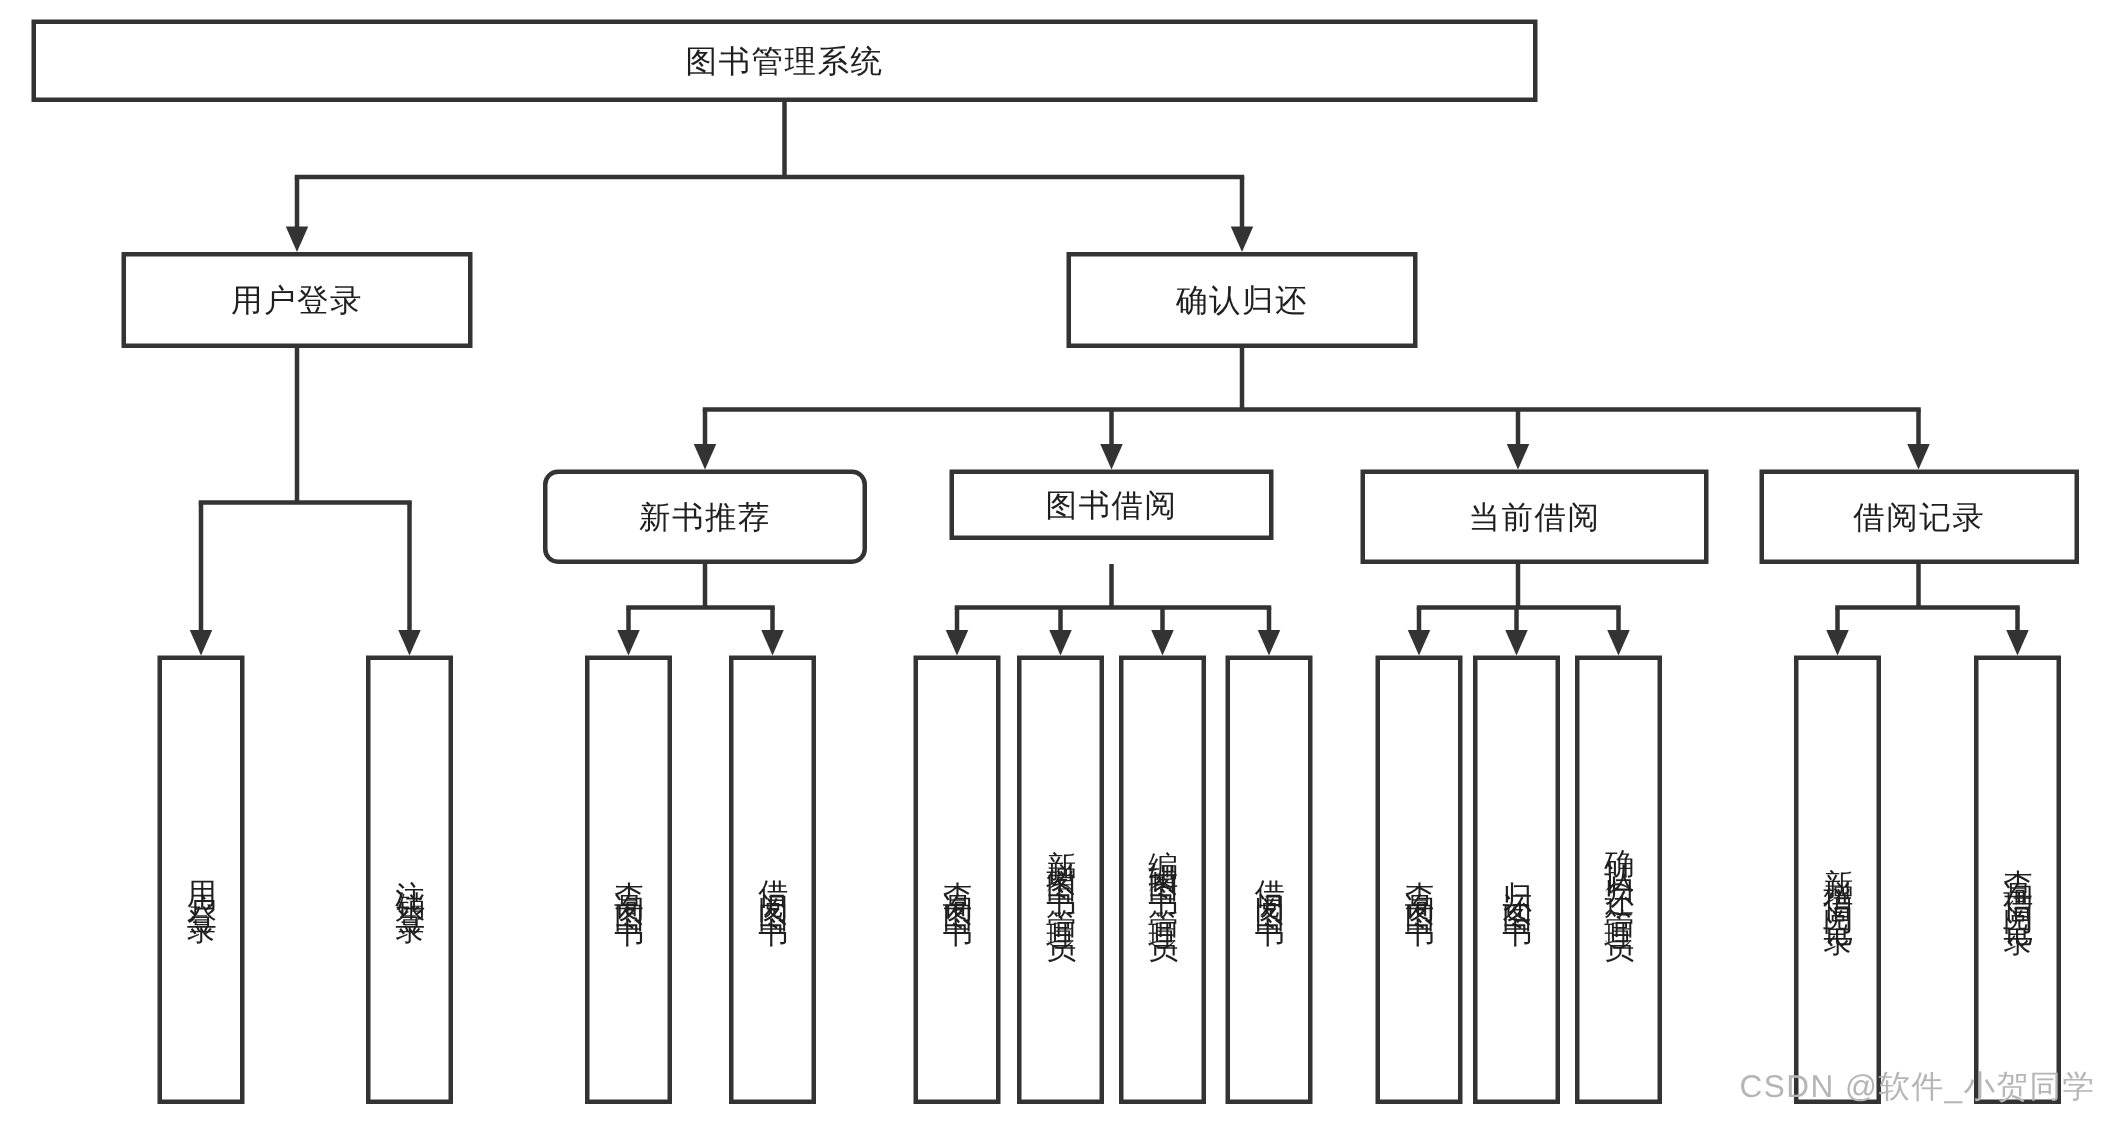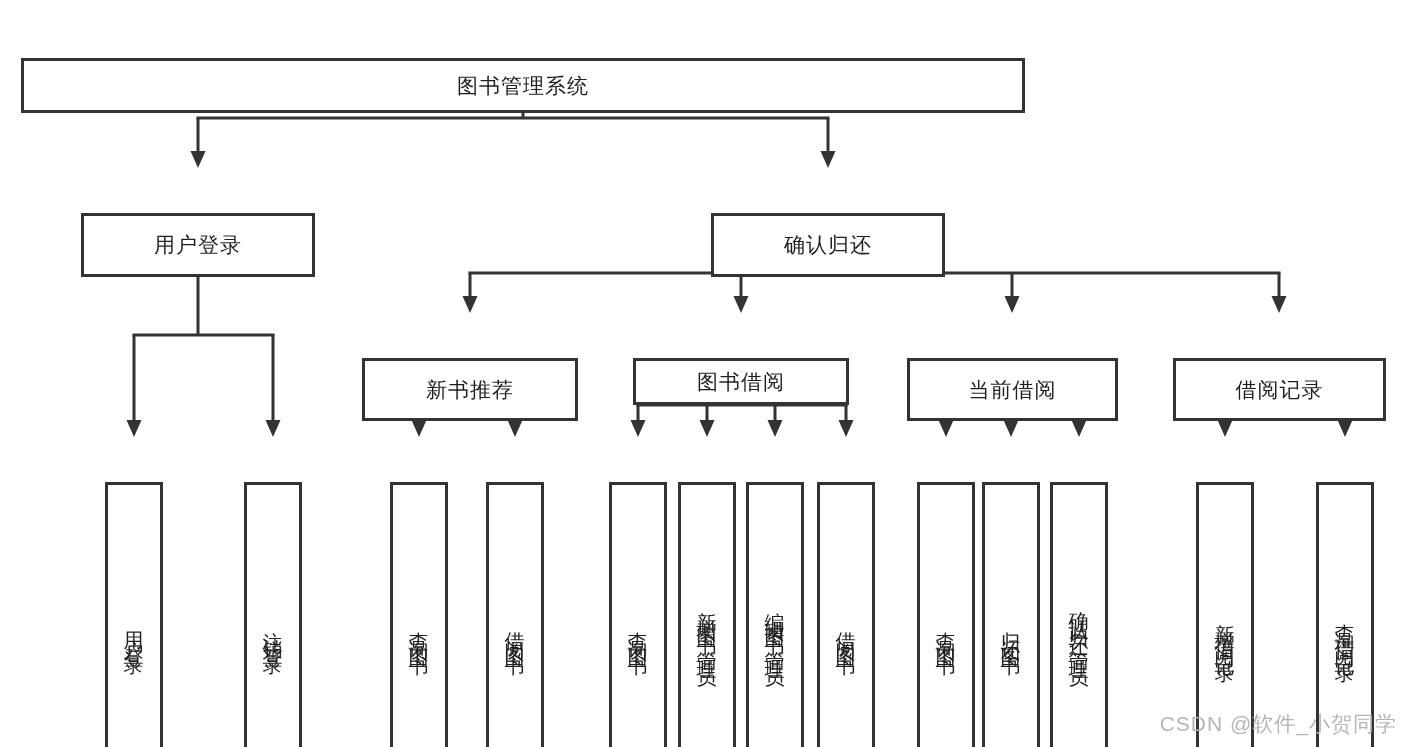--- a/index.html
+++ b/index.html
@@ -22,21 +22,20 @@
   }
   .box {
     position: absolute;
     box-sizing: border-box;
     border: 3px solid var(--line, #333333);
     background: #ffffff;
     display: flex;
     align-items: center;
     justify-content: center;
     color: var(--text, #1f1f1f);
-    margin-top: 45px;
   }
   .box.h {
     font-size: 21px;
     letter-spacing: 1px;
   }
   .box.leaf {
     top: 437px;
     height: 299px;
     width: 58px;
     font-size: 20px;
@@ -122,27 +121,27 @@
     <span>图书管理系统</span>
   </div>
 
   <div class="box h" style="left:81px; top:168px; width:234px; height:64px;">
     <span>用户登录</span>
   </div>
   <div class="box h" style="left:711px; top:168px; width:234px; height:64px;">
     <span>确认归还</span>
   </div>
 
-  <div class="box h" style="left:362px; top:313px; width:216px; height:63px;">
+  <div class="box h" style="left:362px; top:313px; width:216px; height:63px;border-radius:10px;">
     <span>新书推荐</span>
   </div>
   <div class="box h" style="left:633px; top:313px; width:216px; height:47px;">
     <span>图书借阅</span>
   </div>
-  <div class="box h" style="left:907px; top:313px; width:211px; height:63px;">
+  <div class="box h" style="left:907px; top:313px; width:232px; height:63px;">
     <span>当前借阅</span>
   </div>
   <div class="box h" style="left:1173px; top:313px; width:213px; height:63px;">
     <span>借阅记录</span>
   </div>
 
   <div class="box leaf" style="left:105px;">
     <span class="vtxt">用户登录</span>
   </div>
   <div class="box leaf" style="left:244px;">

